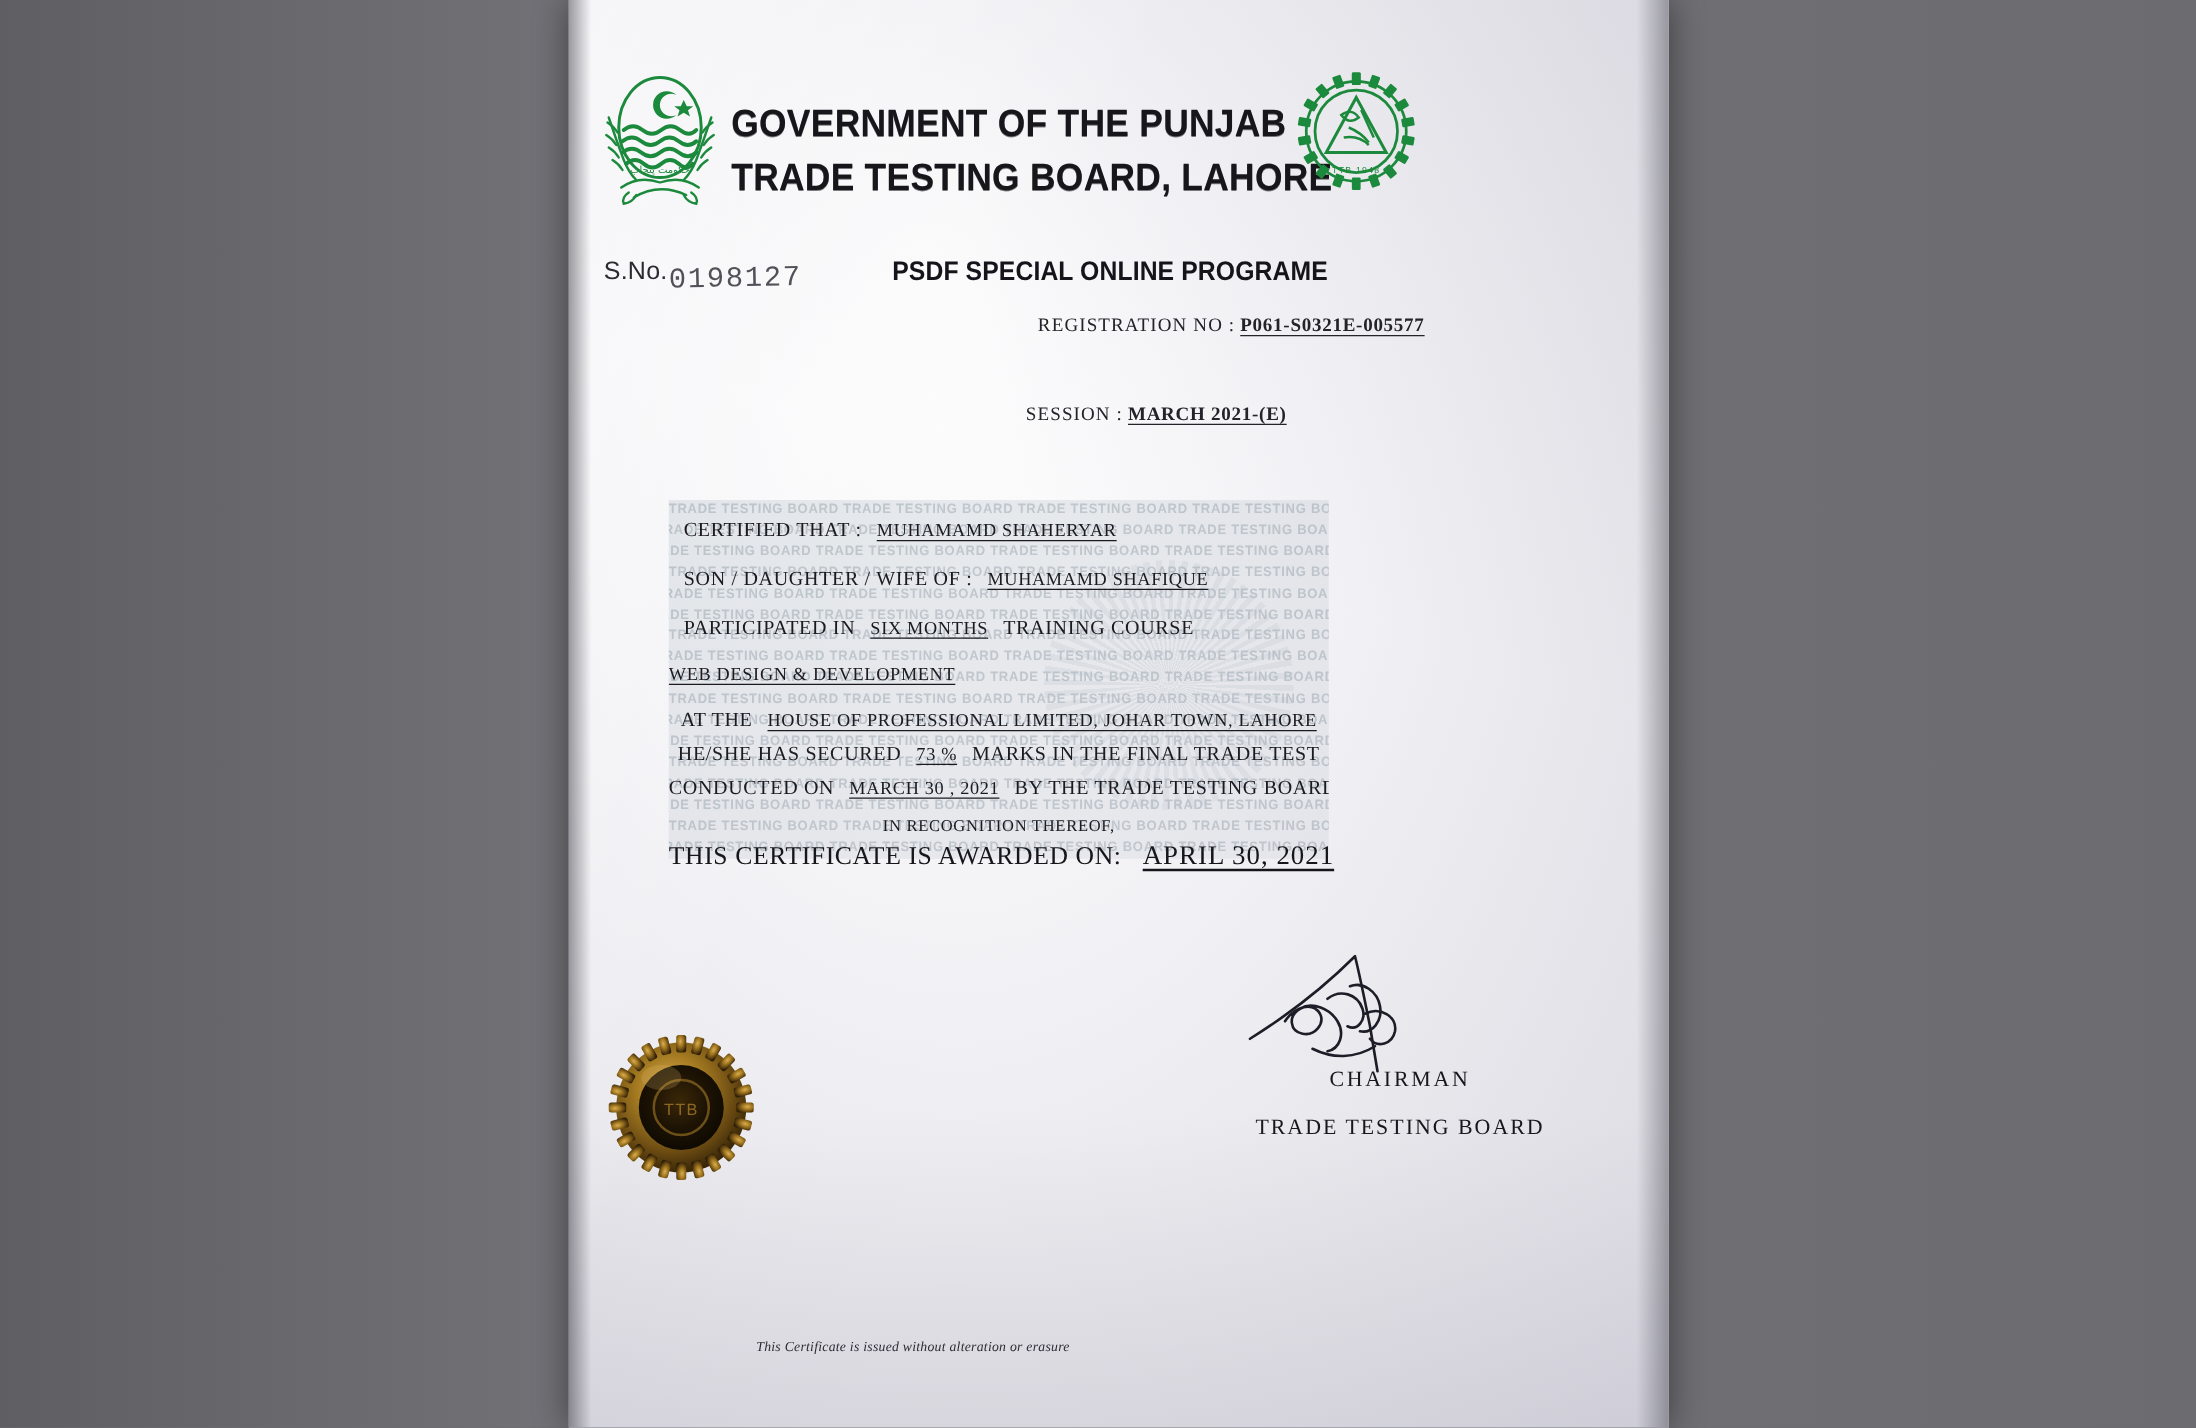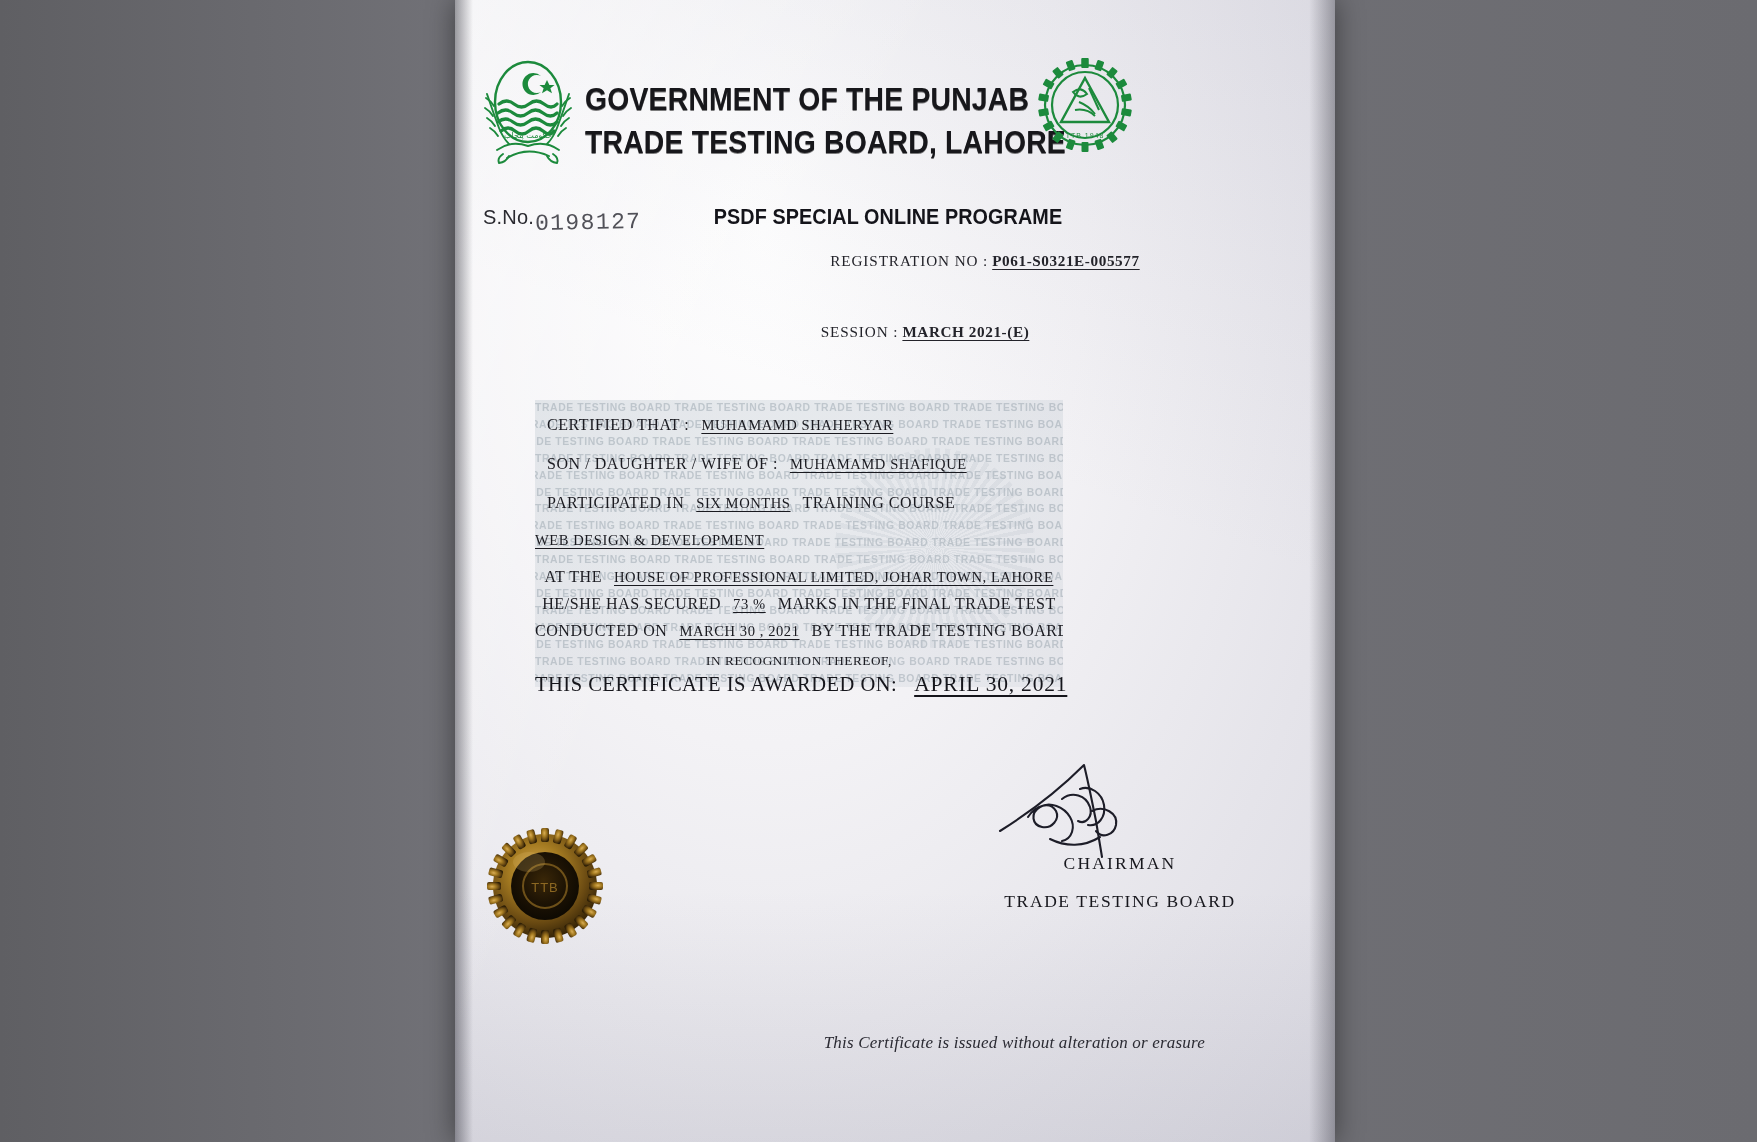--- a/index.html
+++ b/index.html
@@ -212,25 +212,25 @@
   }
 
   
   #gold-seal {
     position:absolute; left: 30px; top: 820px;
     width: 120px; height: 130px;
   }
 
   
   #footer-note {
-    position:absolute; left: 150px; top: 1033px; width: 600px;
-    text-align:right;
+    position:absolute; left: 150px; top: 1072px; width: 600px;
+    text-align:left;
     font-family:"Liberation Serif", serif;
     font-style: italic;
-    font-size:17px;
+    font-size:11px;
     color:#2b2b33;
     letter-spacing:.2px;
   }
 </style>
 </head>
 <body>
 
 <div id="scan-backdrop"></div>
 
 <div id="certificate-sheet">

